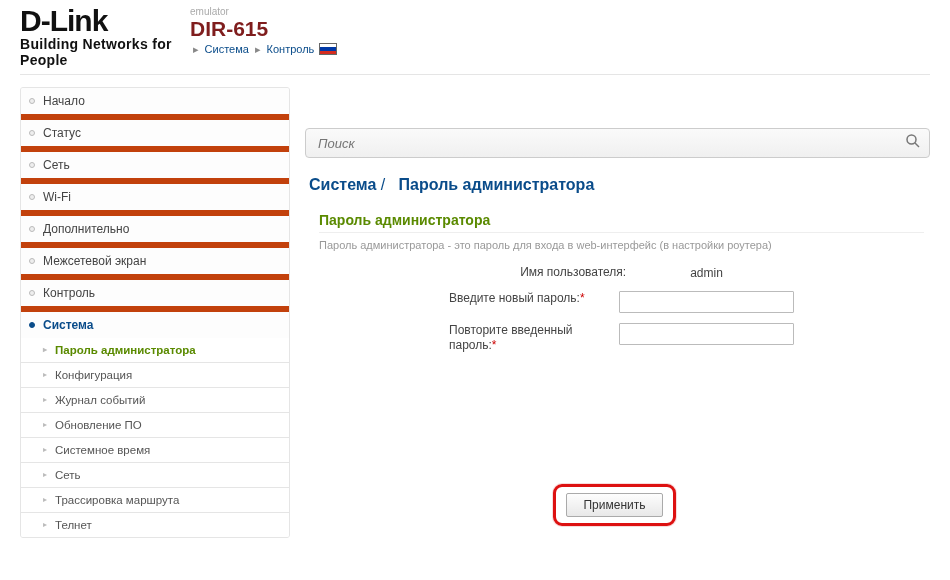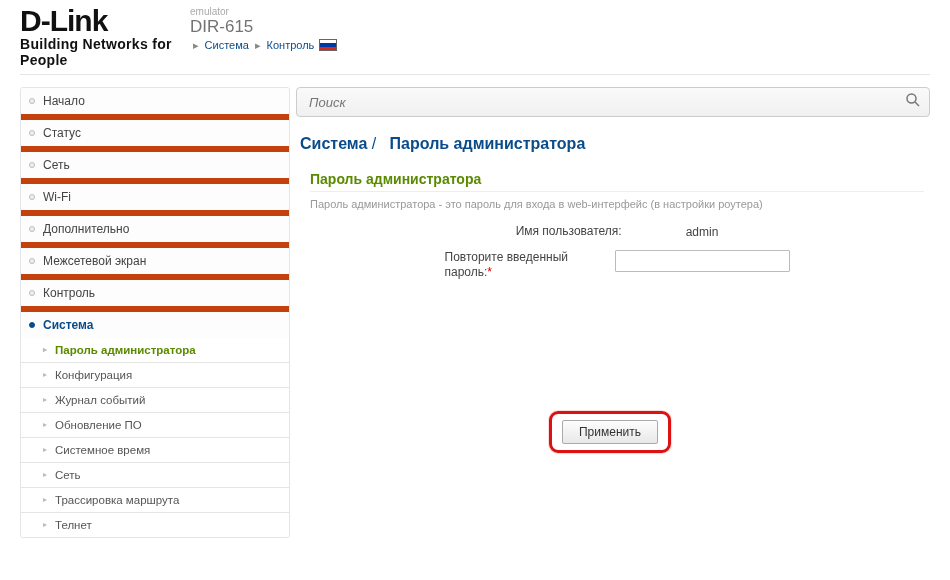--- a/index.html
+++ b/index.html
@@ -5,43 +5,43 @@
 * { box-sizing: border-box; margin: 0; padding: 0; }
 body { font-family: Arial, Helvetica, sans-serif; font-size: 12px; background: #fff; color: #333; width: 950px; }
 .wrap { padding: 0 20px 20px 20px; }
 
 .header { display: flex; align-items: flex-start; padding: 6px 0 6px 0; border-bottom: 1px solid #e5e5e5; }
 .logo-block { width: 165px; }
 .logo-main { font-family: "Arial Black", Arial, sans-serif; font-size: 30px; font-weight: 900; letter-spacing: -1px; line-height: 1; color: #111; }
 .logo-sub { font-size: 14px; font-weight: bold; color: #111; letter-spacing: 0.3px; }
 .model-block { padding-left: 5px; }
 .emu { font-size: 10px; color: #aaa; }
-.model { font-size: 17px; font-weight: normal; color: #737373; }
+.model { font-size: 21px; font-weight: bold; color: #7f1d1d; }
 .crumbs { font-size: 11px; color: #0a4c8a; margin-top: 2px; }
 .crumbs .sep { color: #888; margin: 0 3px; }
 .crumbs a { color: #0a4c8a; text-decoration: none; }
 .flag { display: inline-block; width: 18px; height: 12px; vertical-align: -2px; margin-left: 2px;
   background: linear-gradient(to bottom, #fff 0 33%, #0039a6 33% 66%, #d52b1e 66% 100%); border: 1px solid #666; }
 
-.body { display: flex; gap: 6px; padding-top: 12px; }
+.body { display: flex; gap: 15px; padding-top: 12px; }
 .sidebar { width: 270px; flex: none; }
 .nav { list-style: none; border: 1px solid #e5e5e5; border-radius: 3px; overflow: hidden; background: #fafafa; }
 .nav li { border-top: 6px solid #c2410c; }
 .nav li:first-child { border-top: none; }
 .nav a { display: block; padding: 6px 8px 6px 22px; font-size: 12px; color: #444; text-decoration: none; position: relative; background: #fdfdfd; }
 .nav .bullet { position: absolute; left: 8px; top: 50%; width: 6px; height: 6px; margin-top: -3px; border: 1px solid #bbb; border-radius: 50%; background: #eee; }
 .nav .expanded > a { color: #0a4c8a; font-weight: bold; }
 .nav .expanded > a .bullet { background: #0a4c8a; border-color: #0a4c8a; }
 .subnav { list-style: none; }
 .subnav li { border-top: 1px solid #e5e5e5; }
 .subnav a { padding-left: 34px; font-size: 11.5px; color: #555; background: #fff; }
 .subnav a .chev { position: absolute; left: 22px; top: 50%; margin-top: -5px; color: #bbb; font-size: 8px; }
 .subnav a.active { color: #5a8a00; font-weight: bold; }
 
-.main { flex: 1; }
+.main { flex: 1; margin-top: 41px; }
 .search { border: 1px solid #ccc; border-radius: 4px; background: linear-gradient(#fafafa,#f0f0f0); display: flex; align-items: center; padding: 0 8px; height: 30px; }
 .search input { flex: 1; border: none; background: transparent; outline: none; font-size: 13px; color: #888; font-style: italic; padding: 6px 4px; }
 .search .sicon { color: #777; font-size: 16px; }
 
 .page-title { color: #0a4c8a; font-size: 16px; font-weight: bold; margin: 18px 0 18px 4px; }
 .page-title .slash { color: #0a4c8a; font-weight: normal; }
 
 .panel { padding: 0 6px 0 14px; }
 .panel-hd { color: #5a8a00; font-weight: bold; font-size: 14px; border-bottom: 1px solid #eee; padding-bottom: 4px; }
 .panel-desc { color: #999; font-size: 11px; margin: 6px 0 14px 0; }
@@ -152,20 +152,26 @@
 
       <div class="panel">
         <div class="panel-hd">Пароль администратора</div>
         <div class="panel-desc">Пароль администратора - это пароль для входа в web-интерфейс (в настройки роутера)</div>
 
         <div class="form-row">
           <div class="lbl">Имя пользователя:</div>
           <div class="val">admin</div>
         </div>
 
+        <div class="form-row">
+          <div class="lbl">
+            <span>Введите новый пароль:</span><span class="req">*</span>
+          </div>
+          <input type="password" style="">
+        </div>
 
         <div class="form-row">
           <div class="lbl">
             <span>Повторите введенный пароль:</span><span class="req">*</span>
           </div>
           <input type="password" style="">
         </div>
       </div>
 
       <div class="actions">

